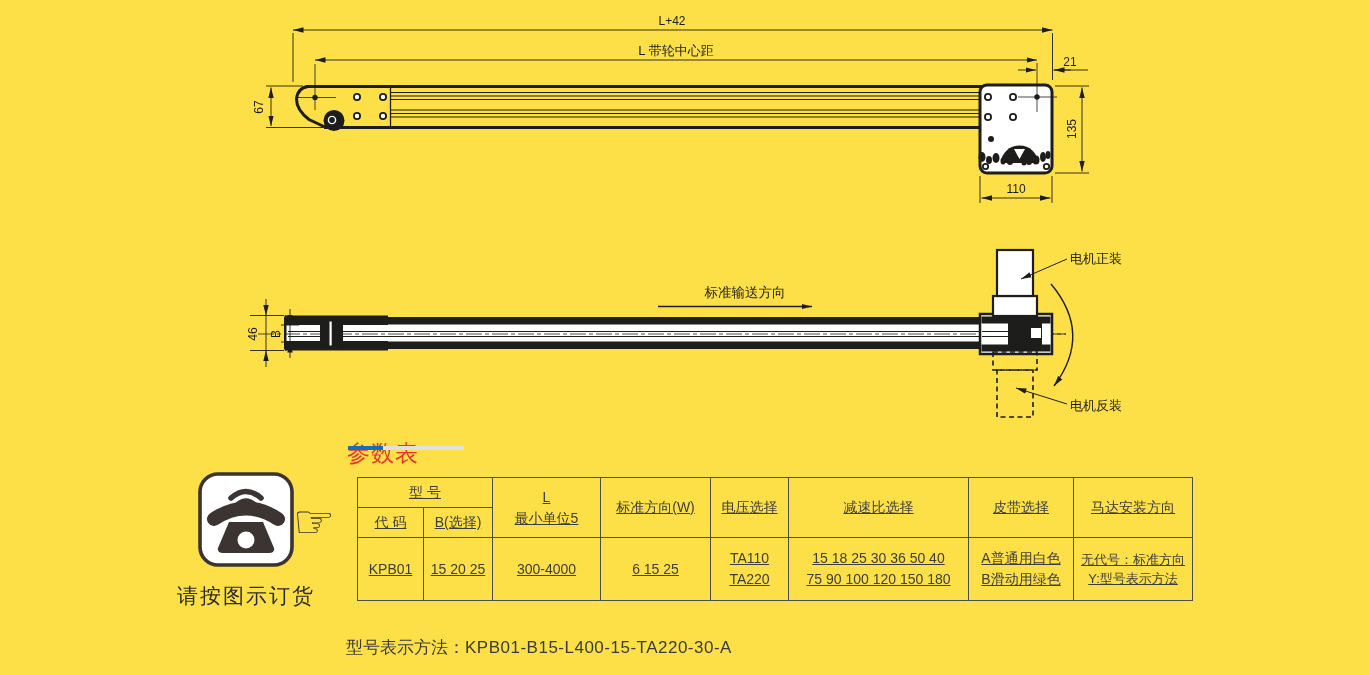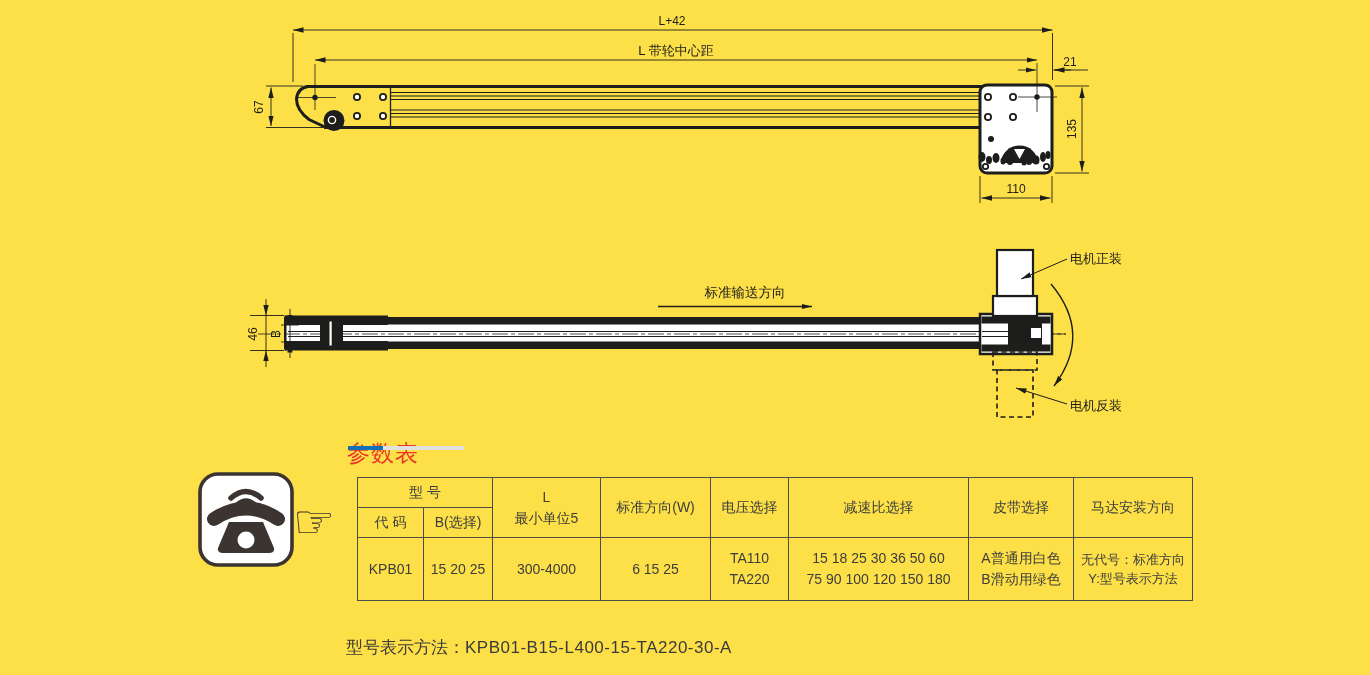--- a/index.html
+++ b/index.html
@@ -13,21 +13,21 @@
   .sec-title{left:347px;top:438px;font-size:23px;letter-spacing:1px;font-weight:400;}
   .sec-underline{left:348px;top:446px;width:116px;height:4px;background:#e0e0e0;}
   .sec-underline .blue{display:block;width:35px;height:4px;}
   
   .order-block{left:170px;top:470px;width:152px;text-align:center;}
   .order-note{margin-top:9px;font-size:21px;letter-spacing:2px;color:#2d2a28;white-space:nowrap;}
   .hand{left:293px;top:498px;font-size:47px;color:#3b3430;line-height:1;}
   
   .ptable{left:357px;top:477px;border-collapse:collapse;table-layout:fixed;}
   .ptable td{border:1.5px solid #4c4c4c;text-align:center;vertical-align:middle;
-             font-size:14px;color:#3d3d3d;padding:0 2px;line-height:1.5;}
+             font-size:14px;color:#3d3d3d;padding:0 2px;line-height:1.5;text-decoration:underline;}
   .ptable .small td,.ptable td.small{font-size:13px;}
   
   .footer{left:346px;top:636px;font-size:17px;color:#3a3a3a;white-space:nowrap;}
   .footer .code{letter-spacing:0.5px;margin-top:24px;}
 </style>
 </head>
 <body>
 
 <div class="canvas">
 
@@ -213,20 +213,21 @@
       <g stroke="#3b3430" fill="none" stroke-linecap="round">
         <path d="M 35 28 Q 50 15 65 28" stroke-width="5.5"></path>
         <path d="M 42 34 Q 50 27.5 58 34" stroke-width="5"></path>
       </g>
       <g fill="#3b3430" stroke="none">
         <path d="M 18 49 Q 50 28 82 49" stroke="#3b3430" stroke-width="14" fill="none" stroke-linecap="round"></path>
         <path d="M 33 52 L 67 52 L 78 78 Q 79 83 73 83 L 27 83 Q 21 83 22 78 Z"></path>
       </g>
       <circle cx="50" cy="70" r="8.5" fill="#fff"></circle>
     </svg>
+    <div class="order-note">请按图示订货</div>
   </div>
   <div class="abs hand" style="font-family:'DejaVu Sans',sans-serif;">☞</div>
 
   <table class="abs ptable">
     <colgroup>
       <col style="width:66px">
         <col style="width:69px">
         <col style="width:108px">
         <col style="width:110px">
       <col style="width:78px">
@@ -254,21 +255,21 @@
     <tr style="height:63px">
       <td>KPB01</td>
       <td>15 20 25</td>
       <td>300-4000</td>
       <td>6 15 25</td>
       <td>
         <div>TA110</div>
         <div>TA220</div>
       </td>
       <td>
-        <div>15 18 25 30 36 50 60</div>
+        <div>15 18 25 30 36 50 40</div>
         <div>75 90 100 120 150 180</div>
       </td>
       <td>
         <div>A普通用白色</div>
         <div>B滑动用绿色</div>
       </td>
       <td class="small">
         <div>无代号：标准方向</div>
         <div>Y:型号表示方法</div>
       </td>

